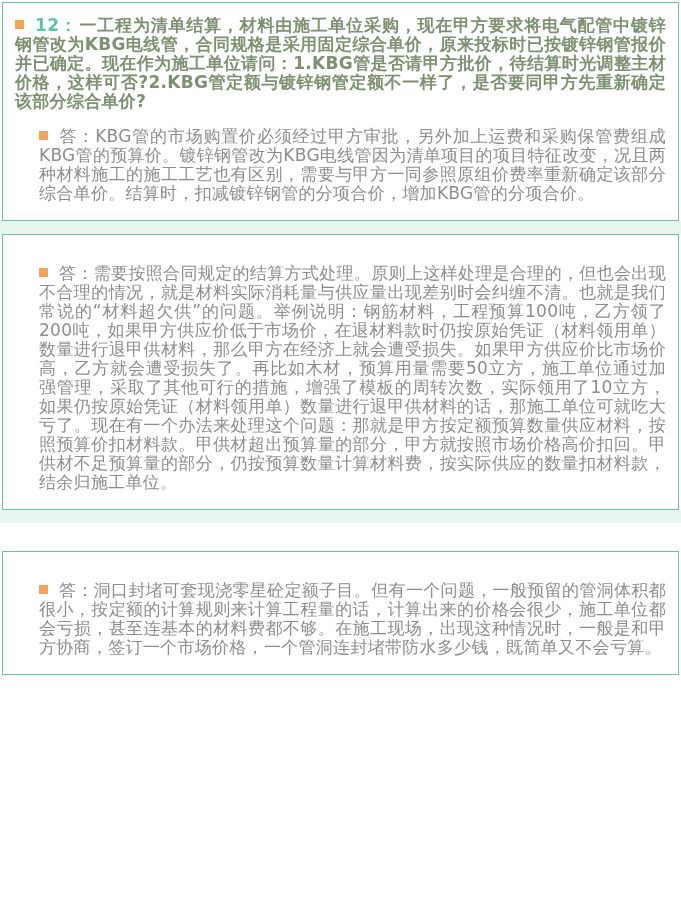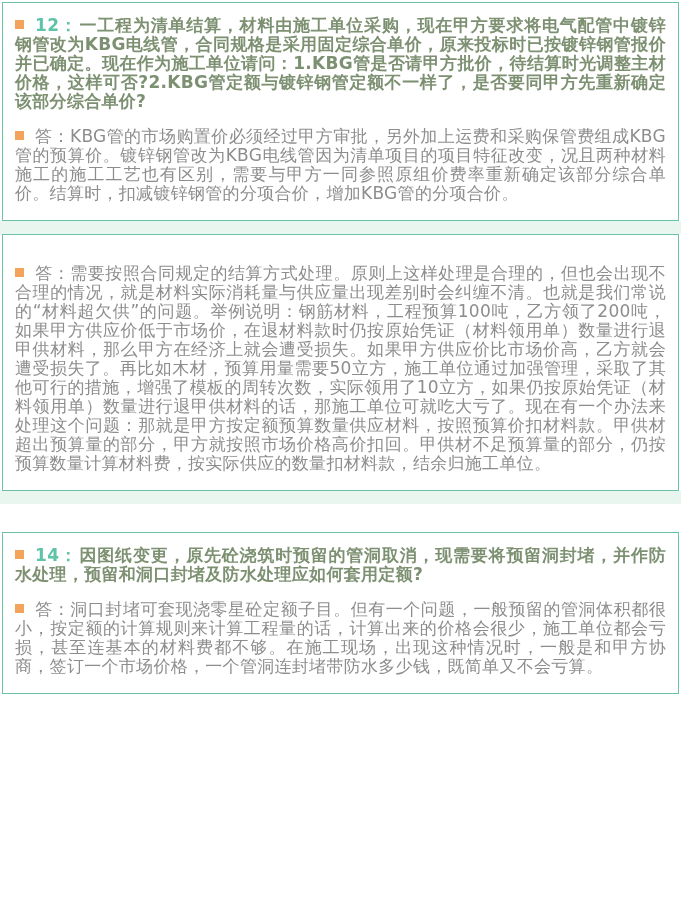--- a/index.html
+++ b/index.html
@@ -30,20 +30,21 @@
   }
   p.qa-paragraph {
     margin: 0;
     font-size: 17px;
     line-height: 19px;
     text-align: justify;
     letter-spacing: 0.3px;
   }
   p.answer-paragraph {
     margin-top: 16px;
+    margin-left: 24px;
   }
   .bullet {
     display: inline-block;
     width: 9px;
     height: 9px;
     background: #f3a45b;
     margin-right: 11px;
     vertical-align: 2px;
   }
   .q-number {
@@ -72,15 +73,14 @@
 
 <section class="qa-card">
   <p class="qa-paragraph answer-paragraph"><span class="bullet"></span><span class="a-label">答：</span><span class="a-text">需要按照合同规定的结算方式处理。原则上这样处理是合理的，但也会出现不合理的情况，就是材料实际消耗量与供应量出现差别时会纠缠不清。也就是我们常说的“材料超欠供”的问题。举例说明：钢筋材料，工程预算100吨，乙方领了200吨，如果甲方供应价低于市场价，在退材料款时仍按原始凭证（材料领用单）数量进行退甲供材料，那么甲方在经济上就会遭受损失。如果甲方供应价比市场价高，乙方就会遭受损失了。再比如木材，预算用量需要50立方，施工单位通过加强管理，采取了其他可行的措施，增强了模板的周转次数，实际领用了10立方，如果仍按原始凭证（材料领用单）数量进行退甲供材料的话，那施工单位可就吃大亏了。现在有一个办法来处理这个问题：那就是甲方按定额预算数量供应材料，按照预算价扣材料款。甲供材超出预算量的部分，甲方就按照市场价格高价扣回。甲供材不足预算量的部分，仍按预算数量计算材料费，按实际供应的数量扣材料款，结余归施工单位。</span></p>
 </section>
 
 <div class="divider-strip"></div>
 
 <div class="white-gap"></div>
 
 <section class="qa-card">
-  <p class="qa-paragraph question-paragraph"><span class="bullet"></span><span class="q-number">14：</span><span class="q-text">因图纸变更，原先砼浇筑时预留的管洞取消，现需要将预留洞封堵，并作防水处理，预留和洞口封堵及防水处理应如何套用定额?</span></p>
   <p class="qa-paragraph answer-paragraph"><span class="bullet"></span><span class="a-label">答：</span><span class="a-text">洞口封堵可套现浇零星砼定额子目。但有一个问题，一般预留的管洞体积都很小，按定额的计算规则来计算工程量的话，计算出来的价格会很少，施工单位都会亏损，甚至连基本的材料费都不够。在施工现场，出现这种情况时，一般是和甲方协商，签订一个市场价格，一个管洞连封堵带防水多少钱，既简单又不会亏算。</span></p>
 </section>
 
 </body></html>

